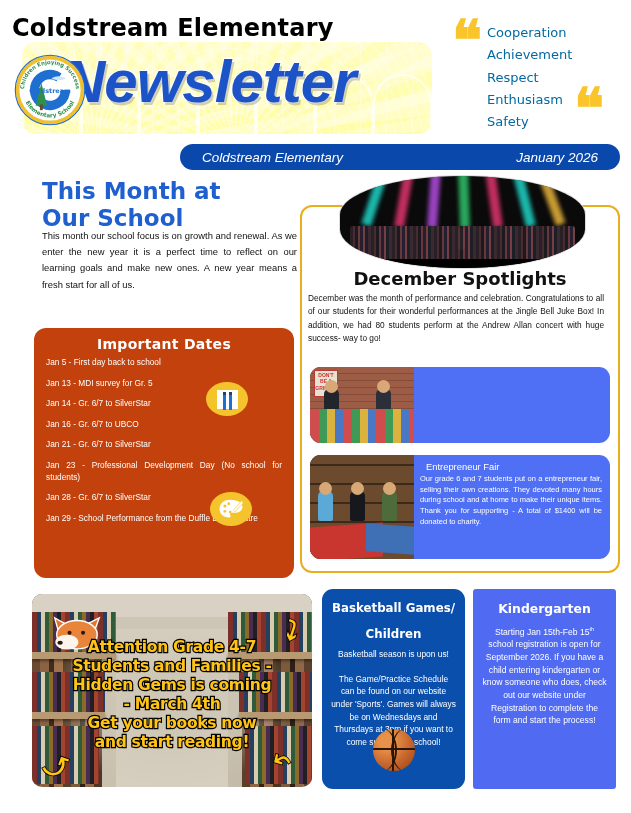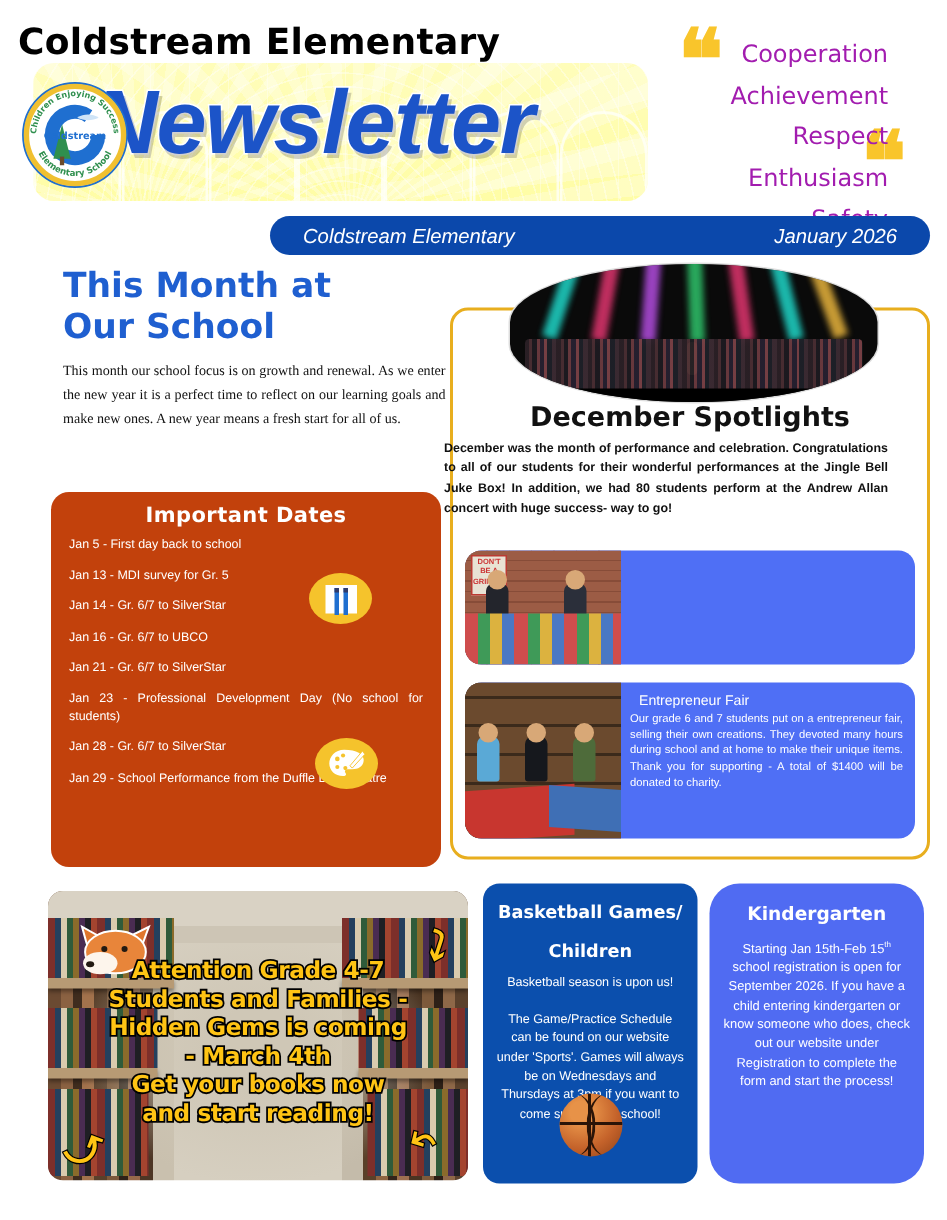--- a/index.html
+++ b/index.html
@@ -55,23 +55,22 @@
     letter-spacing:-1px;
     white-space:nowrap;
   }
   
   .crest{
     position:absolute;left:14px;top:54px;width:72px;height:72px;z-index:7;
   }
   
   .values{
     position:absolute;left:487px;top:22px;z-index:6;
-    font-family:"DejaVu Sans", sans-serif;font-size:16px;color:#a21caf;
+    font-family:"DejaVu Sans", sans-serif;font-size:13px;color:#0369a1;
     line-height:1.72;
-    text-align:right;
   }
   .values div{white-space:nowrap;}
   .qmark{position:absolute;color:#f9c52b;font-family:"DejaVu Serif",serif;
          font-size:56px;line-height:1;font-weight:bold;z-index:6;}
   .qmark.open{left:452px;top:12px;}
   .qmark.close{left:574px;top:80px;}
 
   
   .titlebar{
     position:absolute;left:180px;top:144px;width:440px;height:26px;
@@ -82,23 +81,23 @@
     font-family:"Liberation Sans",sans-serif;
   }
 
   
   .this-month-title{
     position:absolute;left:42px;top:178px;width:250px;
     font-family:"DejaVu Sans", sans-serif;
     color:#1f5fd0;font-weight:bold;font-size:23px;line-height:1.18;
   }
   .this-month-body{
-    position:absolute;left:42px;top:240px;width:255px;
+    position:absolute;left:42px;top:228px;width:255px;
     font-size:9.4px;line-height:1.72;color:#111;text-align:justify;
-    font-family:Liberation Serif, serif;
+    font-family:Liberation Sans, sans-serif;
   }
 
   .dates-box{
     position:absolute;left:34px;top:328px;width:260px;height:250px;
     background:#c2410c;border-radius:12px;color:#fff;box-sizing:border-box;
     padding:8px 12px 10px 12px;overflow:hidden;
   }
   .dates-title{
     text-align:center;font-family:"DejaVu Sans",sans-serif;font-weight:bold;
     font-size:14px;margin-bottom:5px;letter-spacing:.3px;
@@ -141,22 +140,22 @@
   .stage-floor{position:absolute;left:0;bottom:0;width:100%;height:9px;background:#000;}
   .guitarist{position:absolute;left:48%;bottom:18px;width:7px;height:22px;
              background:#cfa46a;border-radius:3px;}
 
   .dec-title{
     position:absolute;left:300px;top:268px;width:320px;text-align:center;
     font-family:"DejaVu Sans",sans-serif;font-weight:bold;font-size:18px;color:#111;
     z-index:4;
   }
   .dec-body{
-    position:absolute;left:296px;top:292px;width:296px;
-    font-size:8.3px;line-height:1.62;color:#111;text-align:justify;font-weight:bold;
+    position:absolute;left:308px;top:292px;width:296px;
+    font-size:8.3px;line-height:1.62;color:#111;text-align:justify;
   }
 
   .toy-card{
     position:absolute;left:310px;top:367px;width:300px;height:76px;
     background:#4f6ff5;border-radius:11px;overflow:hidden;display:flex;
   }
   .toy-photo{width:104px;height:76px;position:relative;overflow:hidden;flex:none;
              background:#8a5a44;}
   .toy-text{flex:1;padding:9px 10px 0 10px;color:#fff;font-size:8.1px;line-height:1.75;
             text-align:justify;}
@@ -243,21 +242,21 @@
   .bball:before,.bball:after{content:"";position:absolute;background:#2a1408;}
   .bball:before{left:0;top:19px;width:42px;height:2.2px;}
   .bball:after{left:19px;top:0;width:2.2px;height:42px;}
   .bb-seam{position:absolute;left:-4px;top:0;width:26px;height:42px;
            border-right:2.2px solid #2a1408;border-radius:0 50% 50% 0/0 50% 50% 0;}
   .bb-seam2{position:absolute;right:-4px;top:0;width:26px;height:42px;
            border-left:2.2px solid #2a1408;border-radius:50% 0 0 50%/50% 0 0 50%;}
 
   .kg-card{
     position:absolute;left:473px;top:589px;width:143px;height:200px;
-    background:#506bf2;border-radius:20px;color:#fff;box-sizing:border-box;
+    background:#506bf2;border-radius:3px;color:#fff;box-sizing:border-box;
     padding:8px 9px;text-align:center;overflow:hidden;
   }
   .kg-title{font-family:"DejaVu Sans",sans-serif;font-weight:bold;font-size:12.4px;
             line-height:2.0;margin-bottom:4px;}
   .kg-body{font-size:8.6px;line-height:1.47;}
   sup{font-size:.62em;}
 </style>
 </head>
 <body>
 

